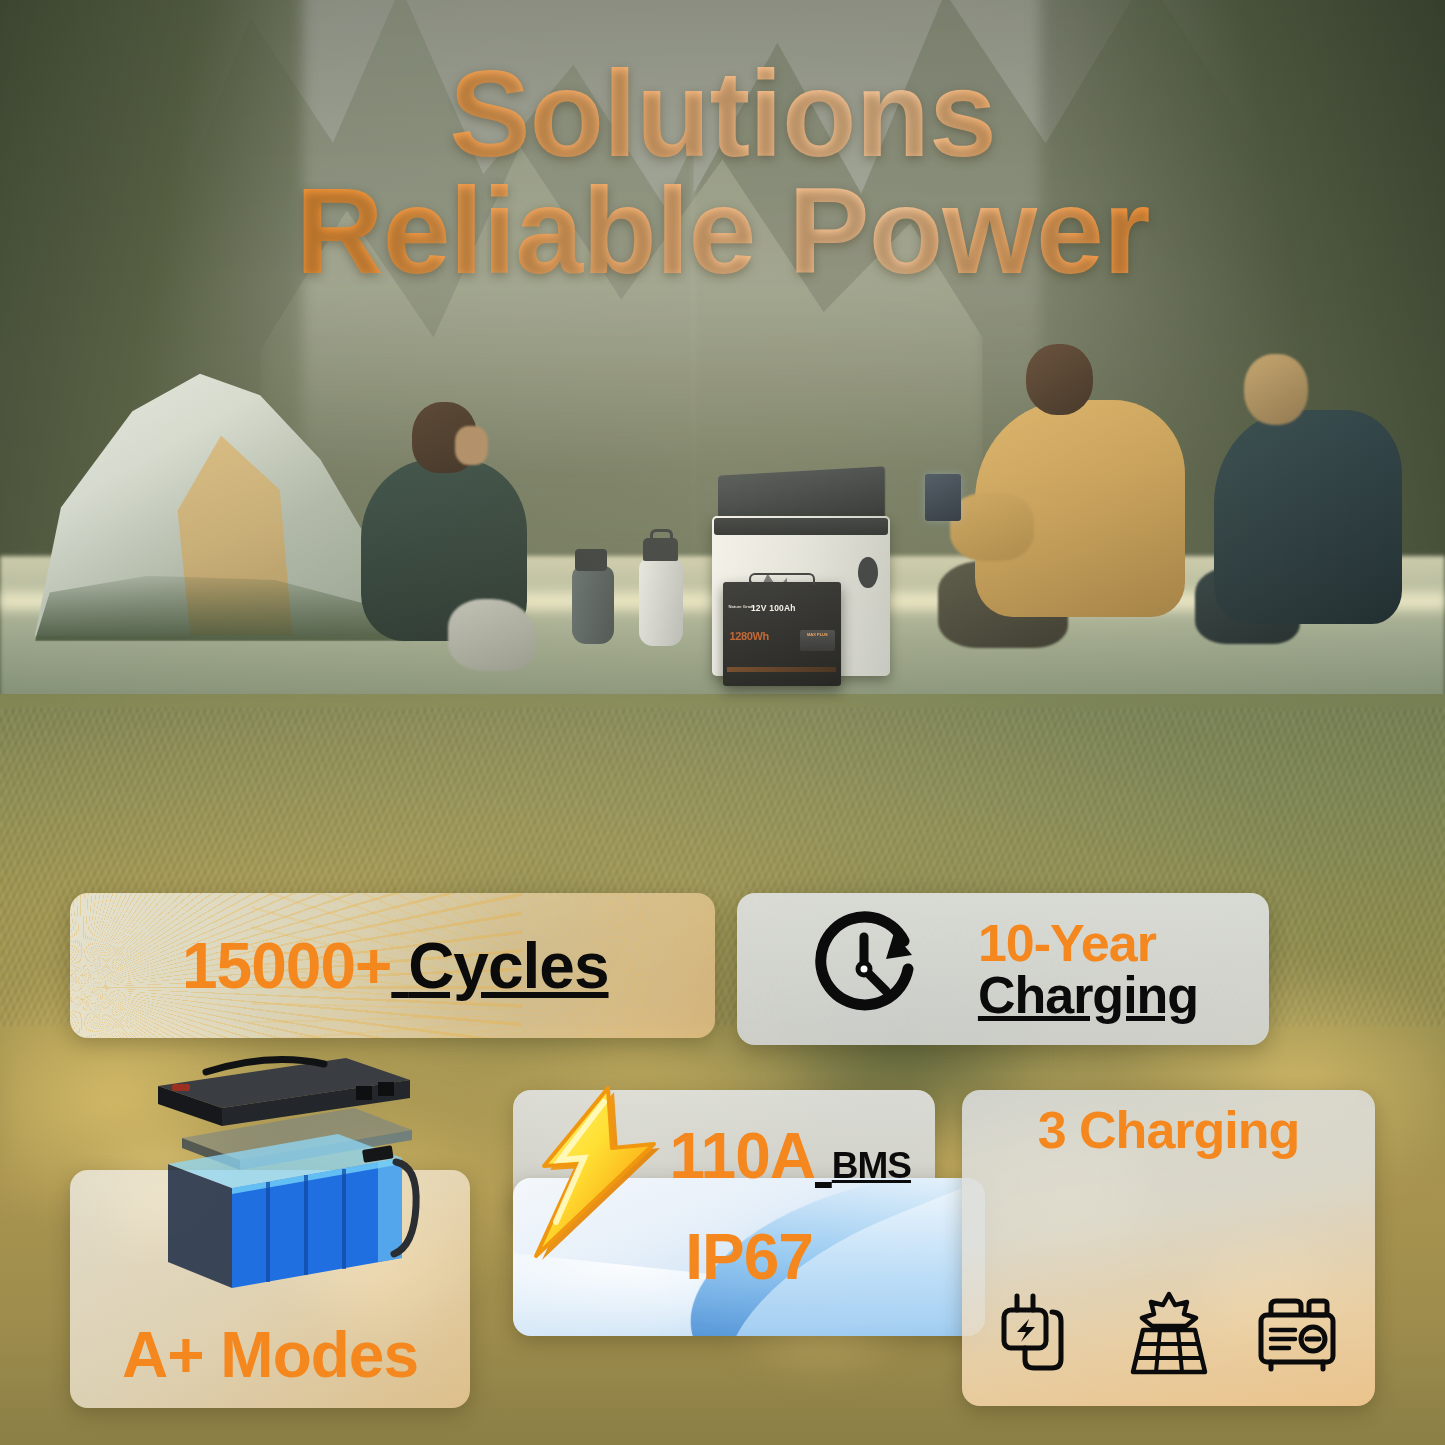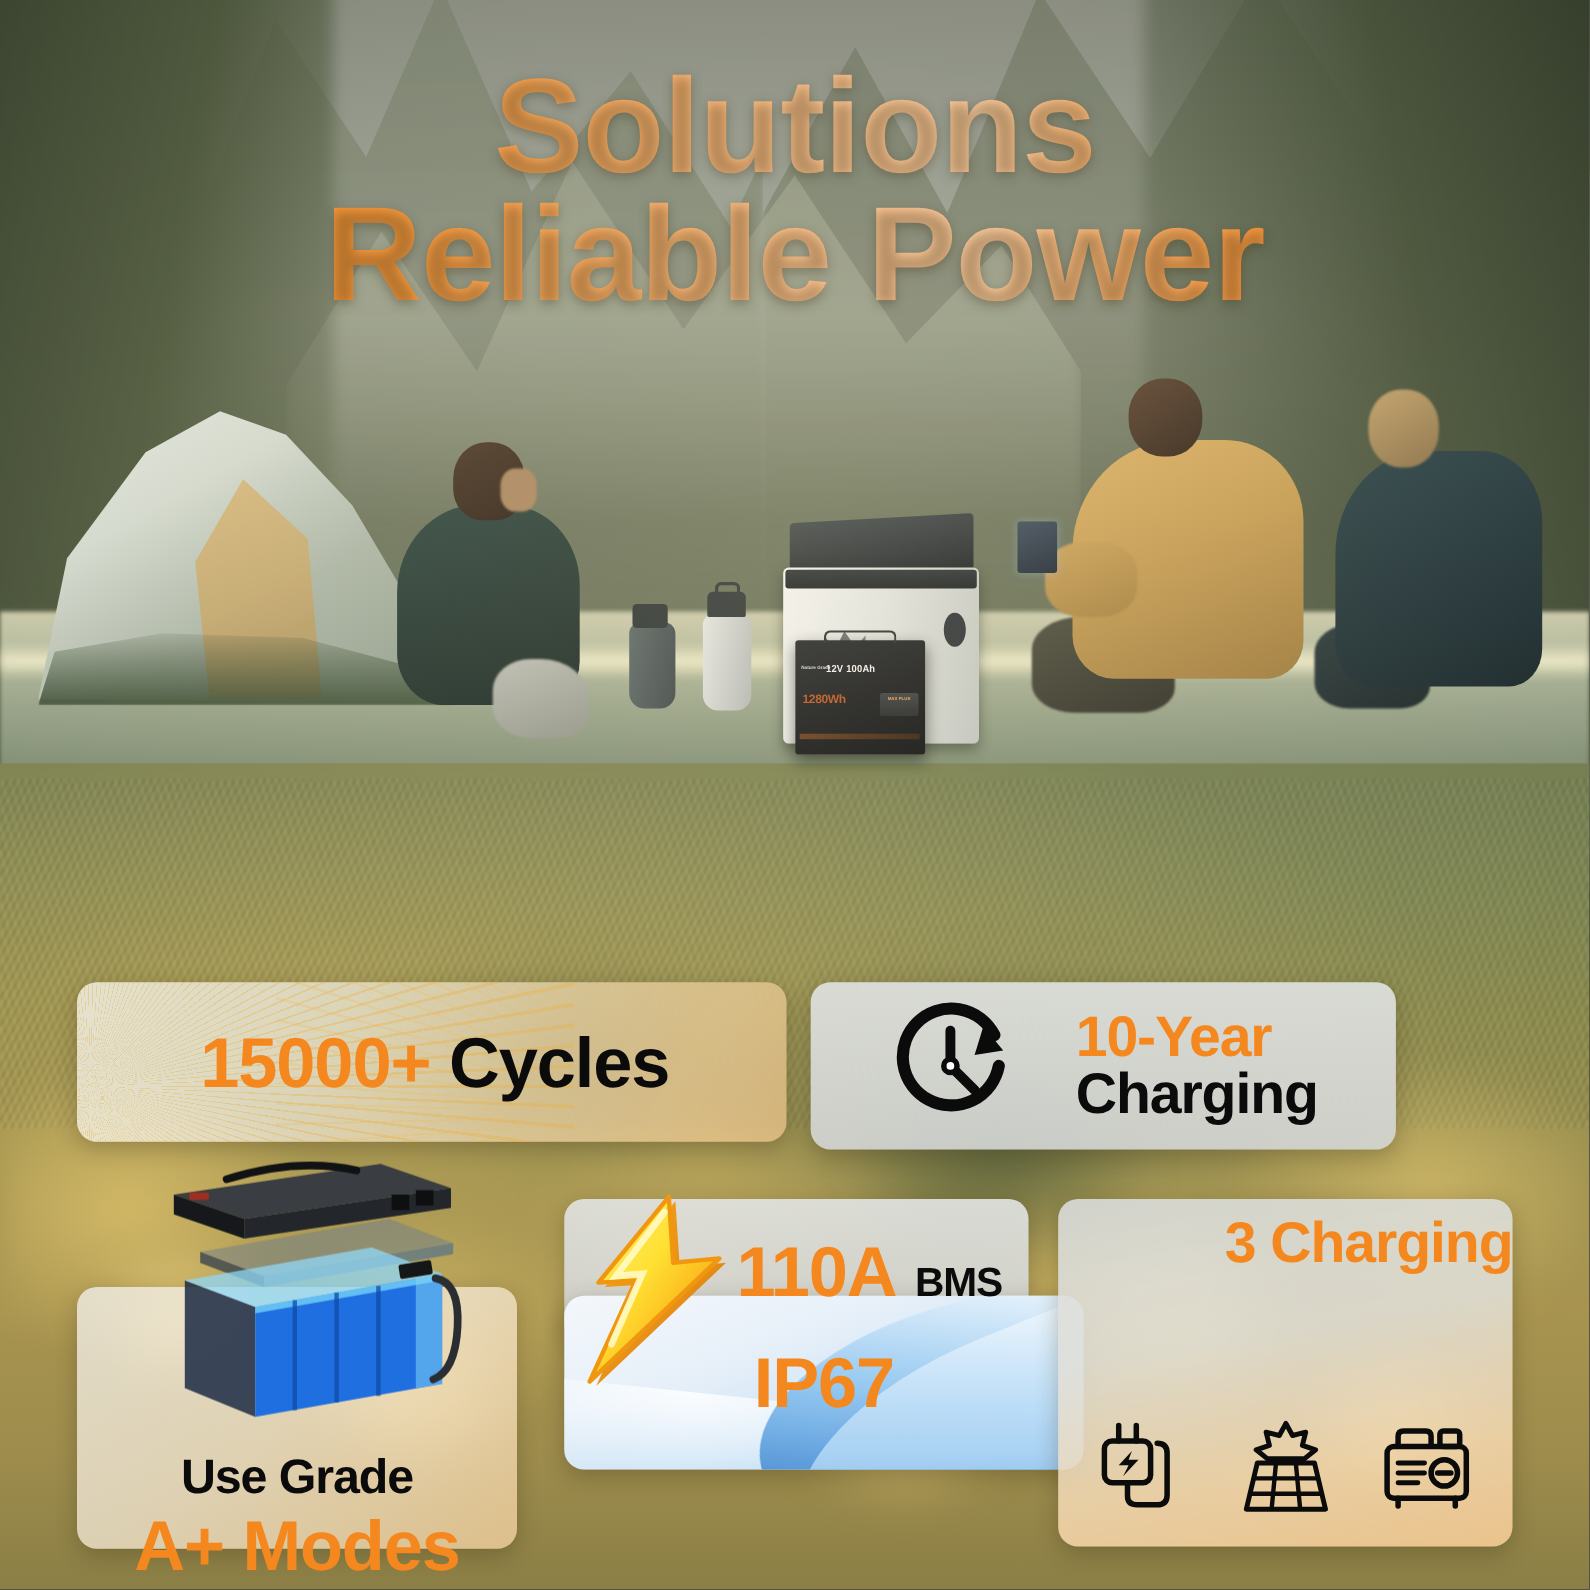--- a/index.html
+++ b/index.html
@@ -275,26 +275,26 @@
     background:radial-gradient(70% 100% at 30% 0%,rgba(255,255,255,.85),rgba(206,230,248,.2) 70%,rgba(206,230,248,0) 100%);
     transform:rotate(6deg);
   }
   .c-ip .ink{left:0;right:0;top:50%;transform:translateY(-50%);text-align:center;}
 
   
   .c-modes{left:962px;top:1090px;width:413px;height:316px;
     background:
       linear-gradient(170deg,rgba(216,219,218,.90) 0%,rgba(224,223,216,.88) 40%,rgba(246,218,178,.85) 74%,rgba(250,206,152,.85) 100%);
   }
-  .c-modes .ttl{position:absolute;left:0;right:0;top:14px;text-align:right;line-height:1.02;}
+  .c-modes .ttl{position:absolute;left:0;right:0;top:14px;text-align:center;line-height:1.02;}
   .c-modes .icons{position:absolute;left:0;right:0;bottom:26px;display:flex;align-items:flex-end;justify-content:center;gap:36px;}
 
   
   .t-or{color:#F5871F;}
-  .t-bk{color:#0b0b0b;}
+  .t-bk{color:#0b0b0b;text-decoration:underline;}
   .big{font-weight:800;letter-spacing:-1px;}
   .f56{font-size:64px;}
   .f52{font-size:52px;}
   .f46{font-size:37px;}
   .f44{font-size:44px;}
   svg{display:block;}
 </style>
 </head>
 <body>
 
@@ -434,21 +434,20 @@
 
           <path d="M268 116 L292 112 L292 212 L268 216 Z" fill="#7fd3f6" opacity=".55"></path>
 
           <rect x="252" y="104" width="30" height="13" rx="2" fill="#141618" transform="rotate(-9 252 104)"></rect>
           <path d="M286 116 q22 4 20 44 q-2 40 -22 48" fill="none" stroke="#2a2d31" stroke-width="7" stroke-linecap="round"></path>
         </g>
       </svg>
     </div>
 
     <div class="cells-text">
-      <div class="big f44 t-bk">Use Grade</div>
       <div class="big f56 t-or">A+ Modes</div>
     </div>
 
     <div class="card c-bms">
       <div class="card-ink ink">
         <span class="big f56 t-or">110A</span><span class="big f56 t-bk">&nbsp;</span><span class="big f46 t-bk">BMS</span>
       </div>
     </div>
     <div class="bolt">
       <svg width="172" height="178" viewBox="0 0 172 178">

